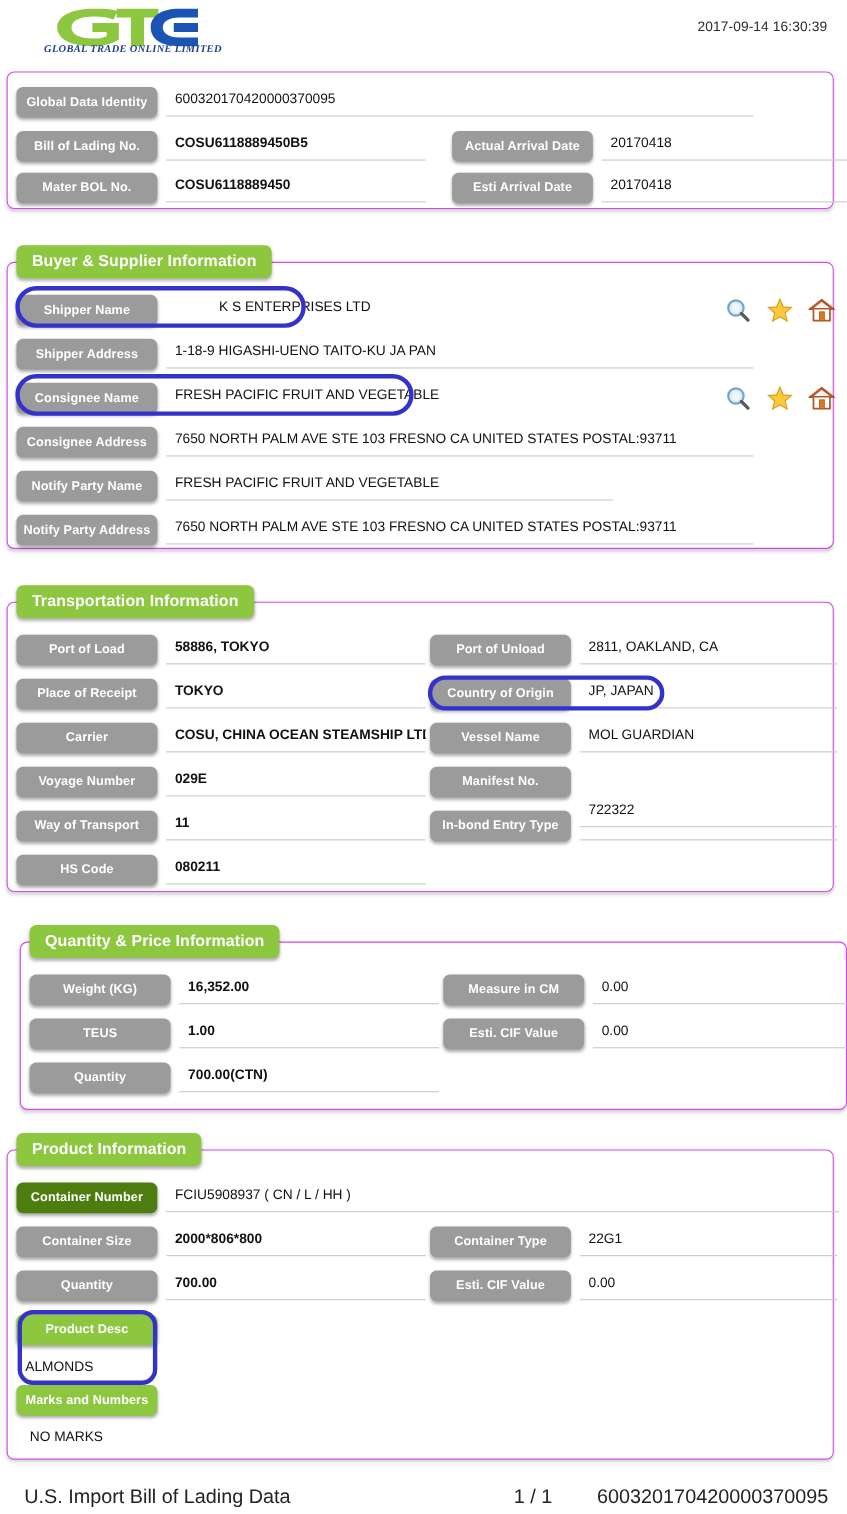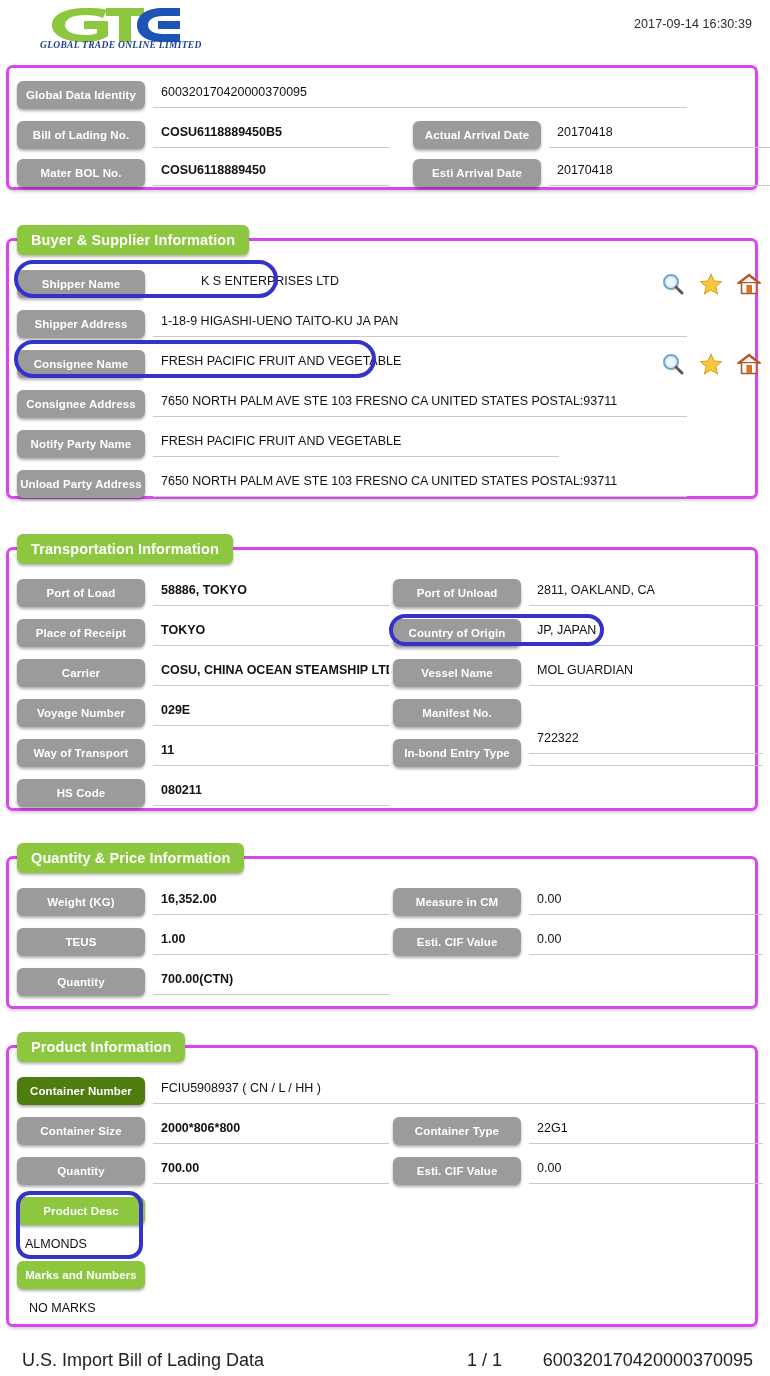--- a/index.html
+++ b/index.html
@@ -49,21 +49,21 @@
     letter-spacing: 0.1px;
   }
 
   
   .card {
     position: absolute;
     left: 6px;
     width: 752px;
     box-sizing: border-box;
     background: #ffffff;
-    border: 3px solid #d946ef;
+    border: 1px solid #d946ef;
     border-radius: 7px;
     box-shadow: 0 2px 3px rgba(0,0,0,0.17);
   }
   .section-tab {
     position: absolute;
     left: 8px;
     top: -16px;
     height: 30px;
     line-height: 30px;
     padding: 0 14px;
@@ -236,21 +236,21 @@
     <div class="pill">Consignee Address</div>
     <div class="value v-full">7650 NORTH PALM AVE STE 103 FRESNO CA UNITED STATES POSTAL:93711</div>
   </div>
 
   <div class="field" style="left:8px; top:189px;">
     <div class="pill">Notify Party Name</div>
     <div class="value" style="width:406px;">FRESH PACIFIC FRUIT AND VEGETABLE</div>
   </div>
 
   <div class="field" style="left:8px; top:229px;">
-    <div class="pill">Unload Party Address</div>
+    <div class="pill">Notify Party Address</div>
     <div class="value v-full">7650 NORTH PALM AVE STE 103 FRESNO CA UNITED STATES POSTAL:93711</div>
   </div>
 
   <div class="icon-row" style="left:652px; top:31px;">
     <span class="icon-btn">
       <svg width="24" height="24" viewBox="0 0 24 24">
         <circle cx="10" cy="10" r="7" fill="#d9ecf7" stroke="#6fa8c8" stroke-width="2"></circle>
         <circle cx="10" cy="10" r="4.2" fill="#eef8fd" opacity="0.9"></circle>
         <line x1="15" y1="15" x2="21" y2="21" stroke="#5a5a5a" stroke-width="3" stroke-linecap="round"></line>
       </svg>
@@ -340,21 +340,21 @@
     <div class="value" style="width:234px;margin-top:28px;">722322</div>
   </div>
   <div class="field" style="left:384px; top:189px;">
     <div class="pill">In-bond Entry Type</div>
     <div class="value" style="width:234px;"></div>
   </div>
 </div>
 
 <div class="annot" style="left:389px; top:614px; width:215px; height:32px;"></div>
 
-<div class="card" style="top:856px; height:153px;">
+<div class="card" style="top:856px; height:153px;margin-left:12px;">
   <div class="section-tab">Quantity &amp; Price Information</div>
 
   <div class="field" style="left:8px; top:29px;">
     <div class="pill">Weight (KG)</div>
     <div class="value v-half">16,352.00</div>
   </div>
   <div class="field" style="left:8px; top:69px;">
     <div class="pill">TEUS</div>
     <div class="value v-half">1.00</div>
   </div>

